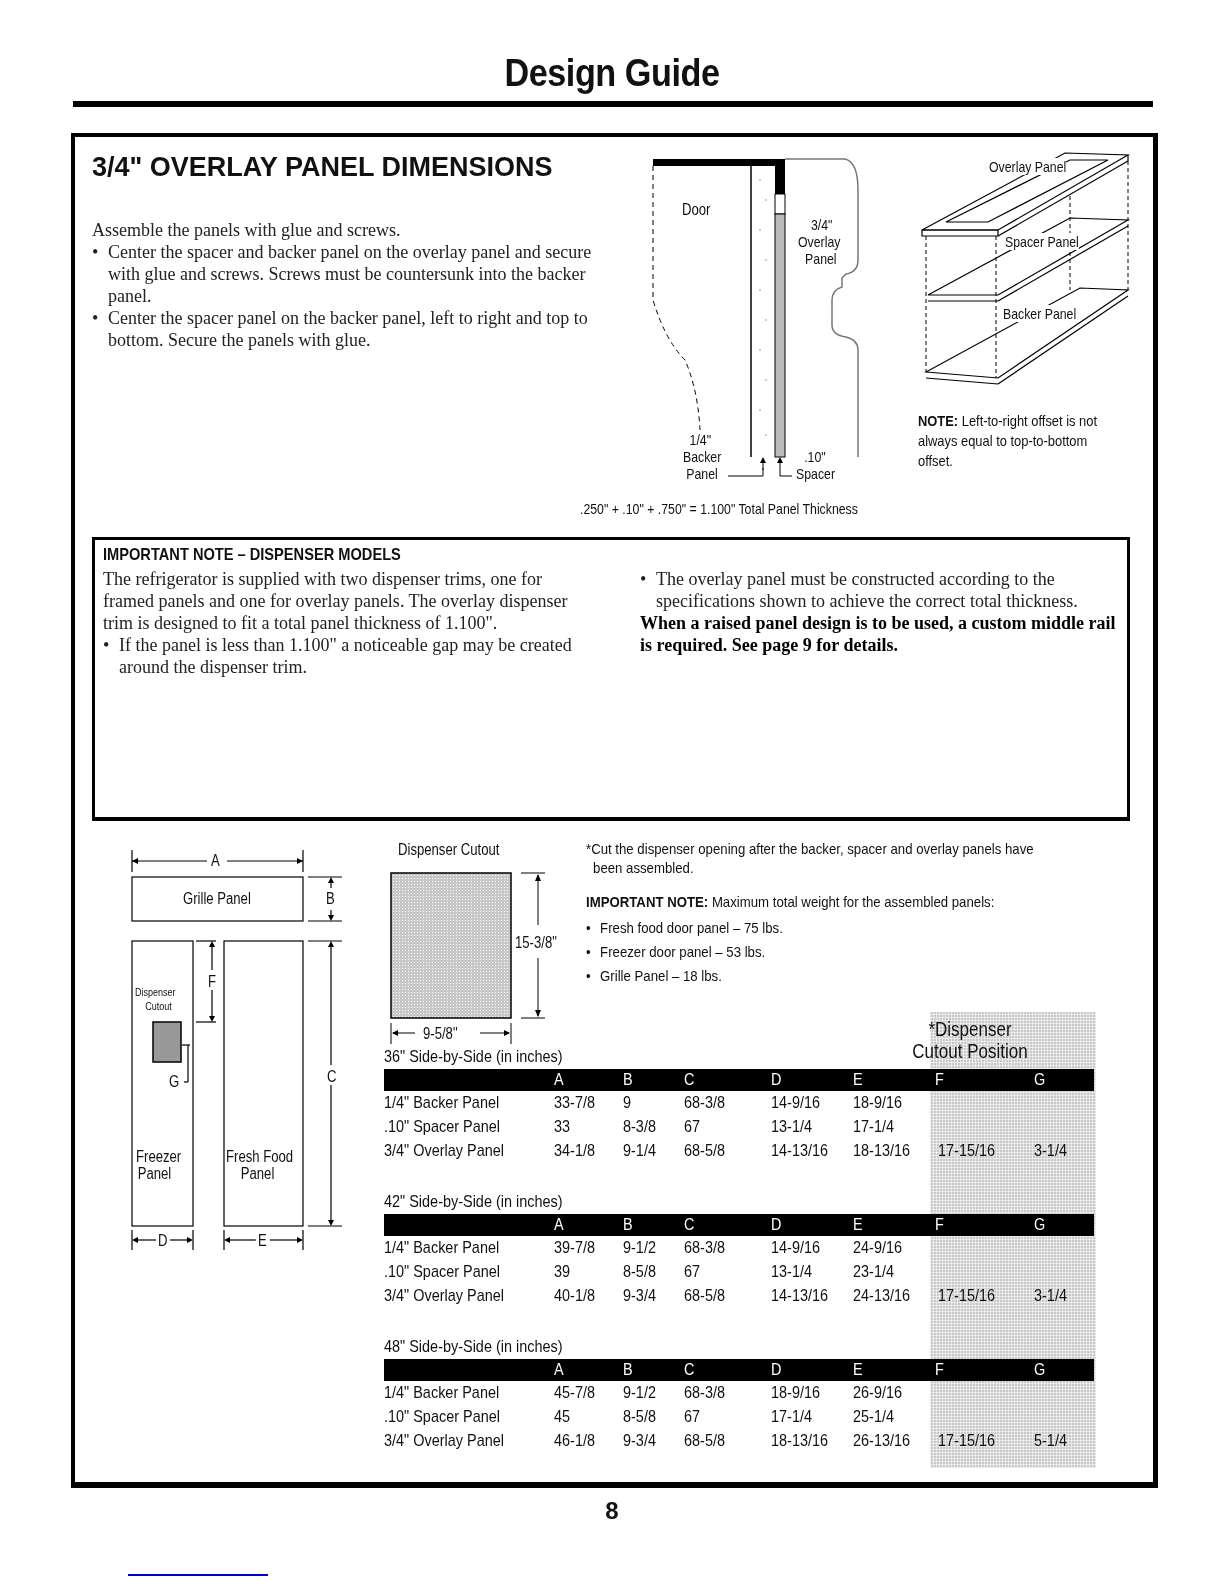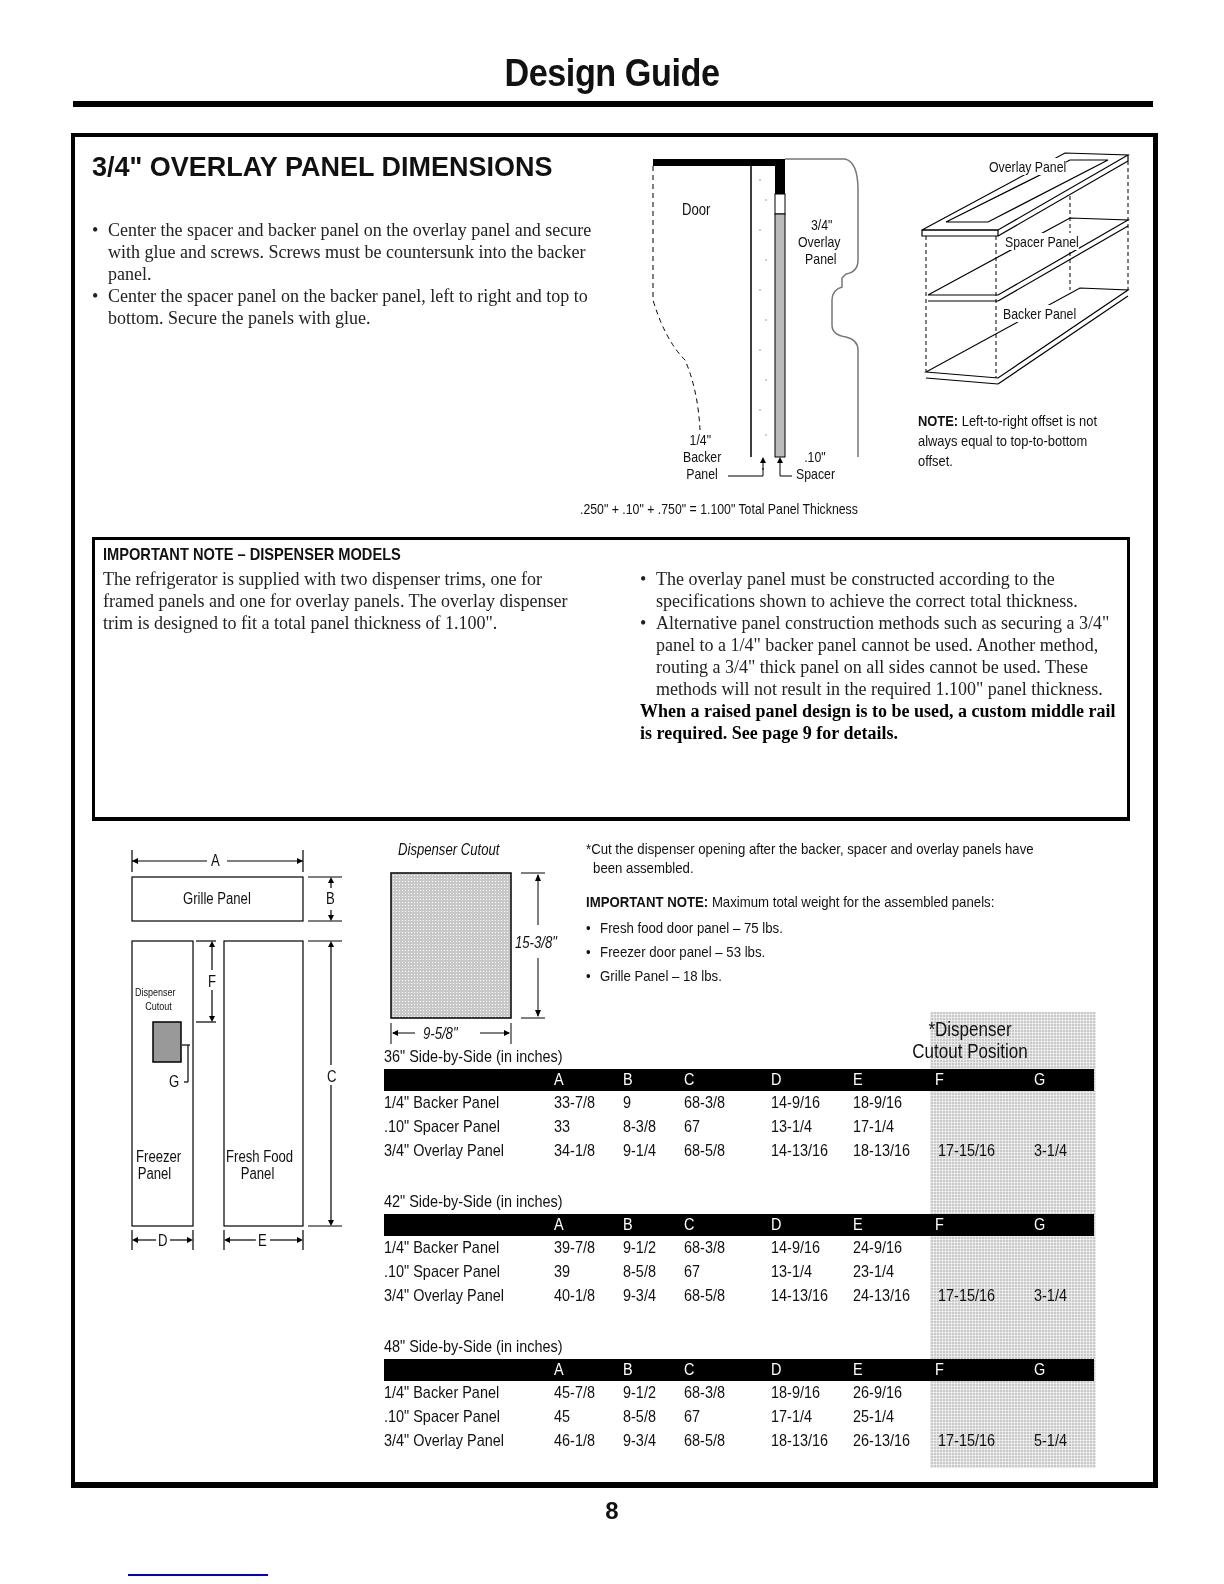--- a/index.html
+++ b/index.html
@@ -34,20 +34,21 @@
 <body>
 
 <div class="abs page-title">Design Guide</div>
 <div class="abs title-rule"></div>
 
 <div class="abs main-box"></div>
 
 <div class="abs section-title">3/4" OVERLAY PANEL DIMENSIONS</div>
 
 <div class="abs intro serif">
+  <div>Assemble the panels with glue and screws.</div>
   <div class="bul">Center the spacer and backer panel on the overlay panel and secure with glue and screws. Screws must be countersunk into the backer panel.</div>
   <div class="bul">Center the spacer panel on the backer panel, left to right and top to bottom. Secure the panels with glue.</div>
 </div>
 
 <div class="abs" style="left:620px;top:150px;width:280px;height:350px;">
   <svg width="280" height="350" viewBox="0 0 280 350">
     <rect x="33" y="9" width="132" height="7" fill="#000"></rect>
     <rect x="155" y="9" width="10" height="35" fill="#000"></rect>
     <rect x="155" y="44" width="10" height="20" fill="#fff" stroke="#000" stroke-width="1"></rect>
     <line x1="131" y1="16" x2="131" y2="307" stroke="#000" stroke-width="1.5"></line>
@@ -120,24 +121,24 @@
   <div class="abs diag-label" style="left:113px;top:155px;background:#fff;">Backer Panel</div>
 </div>
 <div class="abs" style="left:918px;top:411px;width:230px;font-size:15px;line-height:20px;transform:scaleX(0.86);transform-origin:left top;">
   <b>NOTE:</b><span> Left-to-right offset is not always equal to top-to-bottom offset.</span>
 </div>
 
 <div class="abs note-box"></div>
 <div class="abs note-heading">IMPORTANT NOTE – DISPENSER MODELS</div>
 <div class="abs note-left serif">
   <div>The refrigerator is supplied with two dispenser trims, one for framed panels and one for overlay panels. The overlay dispenser trim is designed to fit a total panel thickness of 1.100".</div>
+  <div class="bul">If the panel is less than 1.100" a noticeable gap may be created around the dispenser trim.</div>
 </div>
 <div class="abs note-right serif">
   <div class="bul">The overlay panel must be constructed according to the specifications shown to achieve the correct total thickness.</div>
-  <div class="bul">Alternative panel construction methods such as securing a 3/4" panel to a 1/4" backer panel cannot be used. Another method, routing a 3/4" thick panel on all sides cannot be used. These methods will not result in the required 1.100" panel thickness.</div>
   <div class="bold-serif">When a raised panel design is to be used, a custom middle rail is required. See page 9 for details.</div>
 </div>
 
 <div class="abs" style="left:110px;top:830px;width:260px;height:420px;">
   <svg width="260" height="420" viewBox="0 0 260 420">
     <g stroke="#000" fill="none" stroke-width="1.2">
       <line x1="22" y1="20" x2="22" y2="42"></line>
         <line x1="193" y1="20" x2="193" y2="42"></line>
       <line x1="22" y1="31" x2="97" y2="31"></line>
         <line x1="117" y1="31" x2="193" y2="31"></line>
@@ -199,21 +200,21 @@
     <div style="padding-left:2px">Panel</div>
   </div>
   <div class="abs diag-label" style="left:116px;top:318px;font-size:16px;">
     <div>Fresh Food</div>
     <div style="padding-left:18px">Panel</div>
   </div>
   <div class="abs diag-label" style="left:48px;top:402px;font-size:16px;">D</div>
   <div class="abs diag-label" style="left:148px;top:402px;font-size:16px;">E</div>
 </div>
 
-<div class="abs" style="left:375px;top:830px;width:200px;height:220px;font-style:italic;">
+<div class="abs" style="left:375px;top:830px;width:200px;height:220px;">
   <svg width="200" height="220" viewBox="0 0 200 220">
     <defs>
       <pattern id="grid" width="3" height="3" patternUnits="userSpaceOnUse">
         <rect width="3" height="3" fill="#c8c8c8"></rect>
           <rect width="1" height="1" fill="#fff"></rect>
       </pattern>
     </defs>
     <rect x="16" y="43" width="120" height="145" fill="url(#grid)" stroke="#000" stroke-width="1.5"></rect>
     <line x1="146" y1="43" x2="170" y2="43" stroke="#000"></line>
     <line x1="146" y1="188" x2="170" y2="188" stroke="#000"></line>

